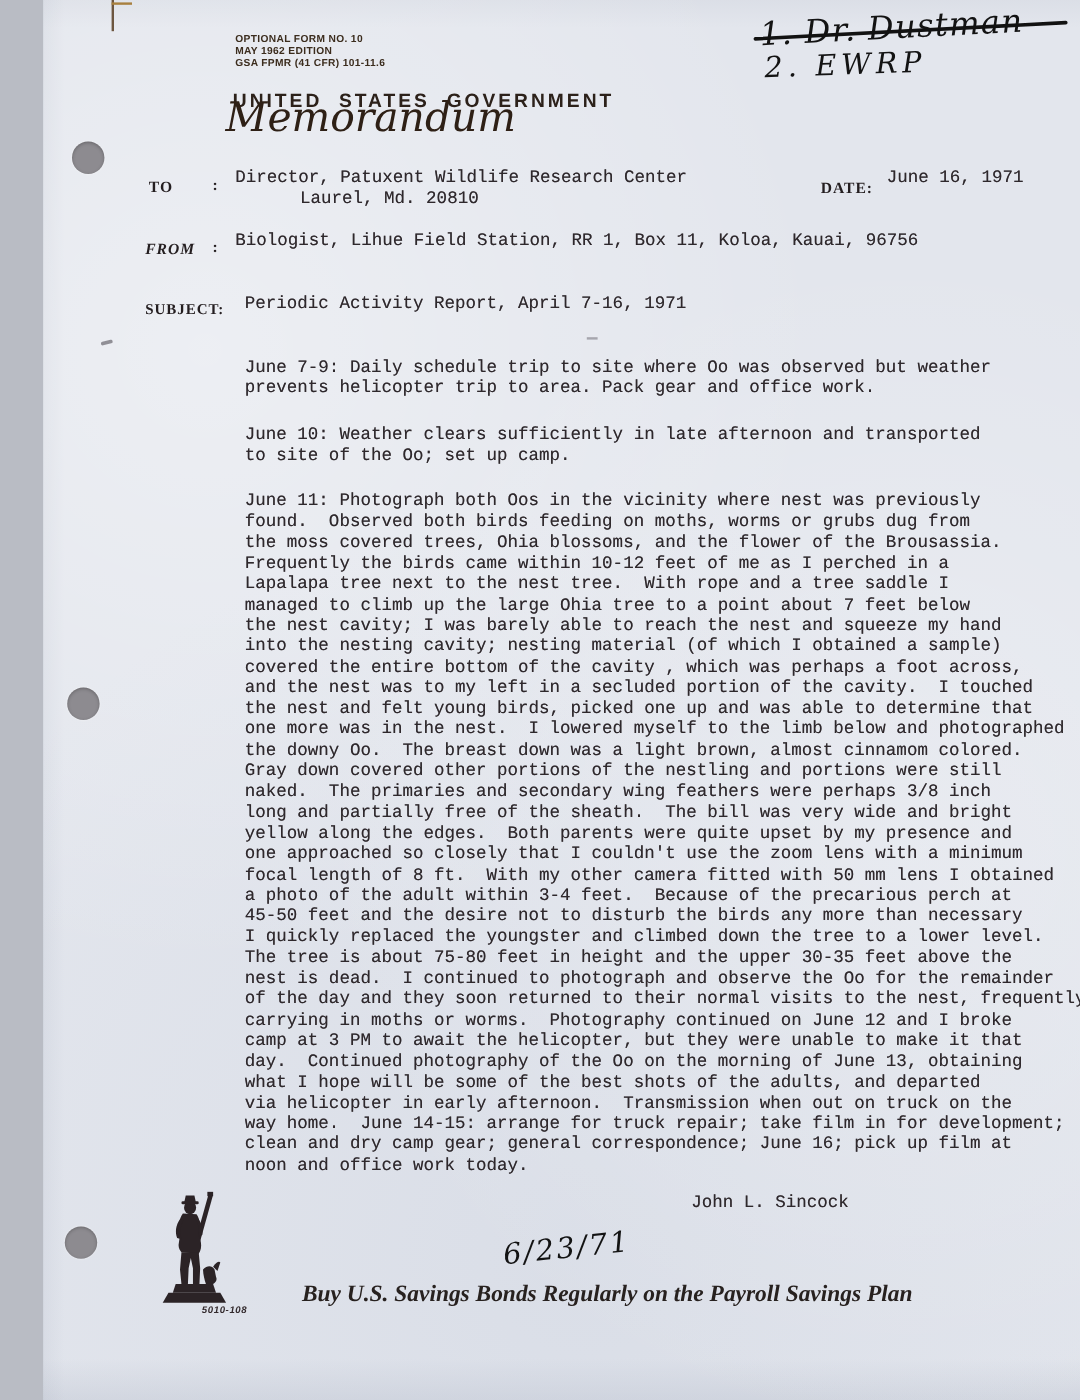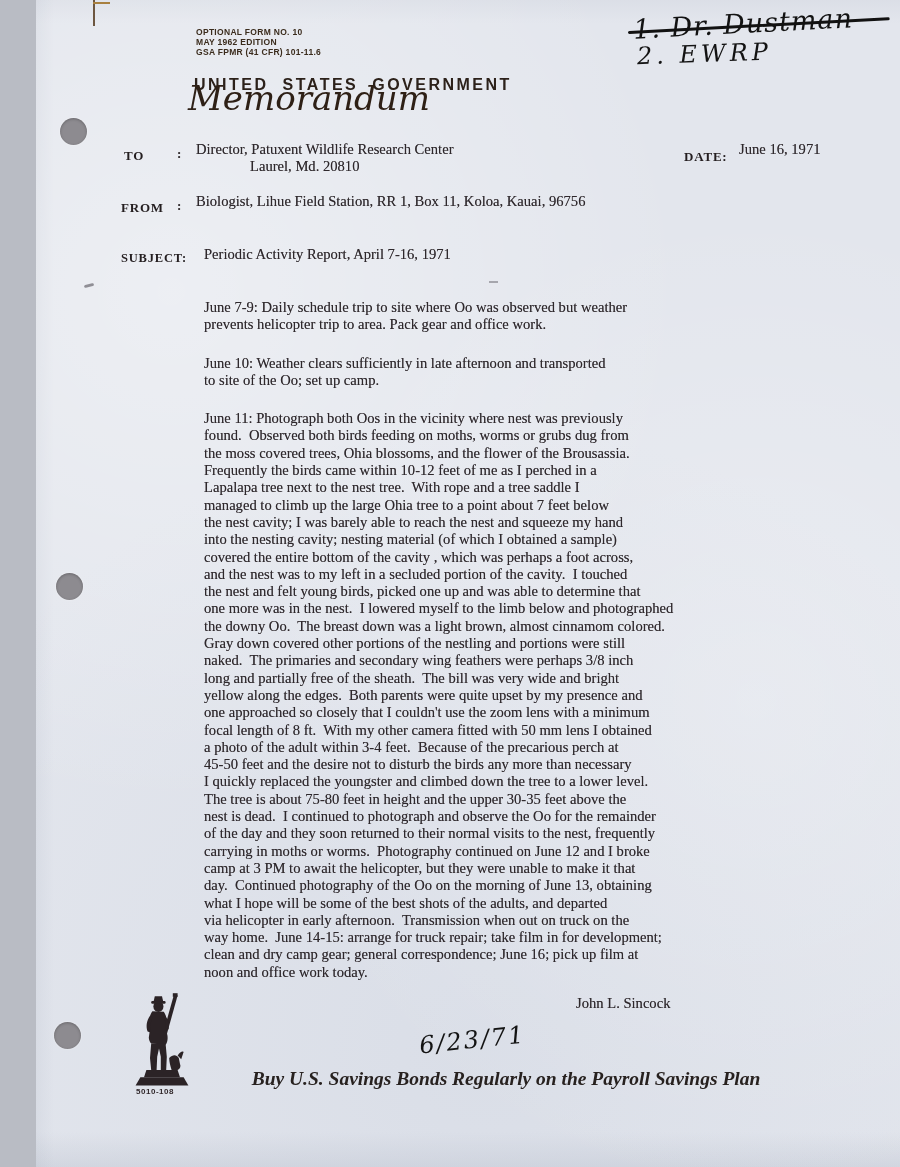--- a/index.html
+++ b/index.html
@@ -34,34 +34,34 @@
   .hand{font-family:"DejaVu Serif",serif;font-style:italic;color:#131313;}
   .hw1{left:597px;top:8px;font-size:27px;letter-spacing:1px;transform:rotate(-3deg);}
   .hw2{left:601px;top:40px;font-size:24px;letter-spacing:4px;transform:rotate(-2deg);}
   .hw-strike{left:592px;top:31px;width:262px;height:3px;background:#121212;
              transform:rotate(-3deg);transform-origin:left center;border-radius:2px;}
   .hw-date{left:383px;top:1026px;font-size:24px;letter-spacing:2px;transform:rotate(-6deg);}
   
   .lbl{font-family:"Liberation Serif",serif;font-weight:bold;font-size:13px;
        letter-spacing:0.8px;color:#241e20;}
   
-  .tw{font-family:Liberation Serif, serif;font-size:14.6px;
+  .tw{font-family:Liberation Mono, monospace;font-size:14.6px;
       line-height:17.3px;color:#2e282c;white-space:pre;text-shadow:0 0 0.5px rgba(46,40,44,0.55);}
   .para{margin:0 0 21px 0;}
   .body-block{left:168px;top:299px;width:720px;}
   
   .smudge1{left:48px;top:284px;width:10px;height:3px;background:rgba(70,66,74,0.55);
            border-radius:2px;transform:rotate(-14deg);}
   .smudge2{left:453px;top:281px;width:9px;height:2px;background:rgba(70,66,74,0.40);}
   
   .slogan{left:180px;top:1068px;width:580px;text-align:center;
           font-family:"Liberation Serif","DejaVu Serif",serif;font-style:italic;font-weight:bold;
           font-size:19.5px;color:#27211f;}
-  .form-num{left:80px;top:1087px;width:78px;text-align:center;font-size:8px;
-            font-weight:bold;letter-spacing:0.5px;color:#332a2d;}
+  .form-num{left:92px;top:1087px;width:78px;text-align:right;font-size:8px;
+            font-weight:bold;letter-spacing:0.5px;color:#332a2d;font-style:italic;}
   .statue{left:90px;top:992px;}
 </style>
 </head>
 <body>
 
 <div class="page">
 
   <div class="abs corner-v"></div>
   <div class="abs corner-h"></div>
   <div class="abs hole" style="left:24px;top:118px;"></div>
@@ -80,21 +80,21 @@
   <div class="abs hw-strike"></div>
   <div class="abs hand hw2">2. EWRP</div>
 
   <div class="abs lbl" style="left:88px;top:148px;">TO</div>
   <div class="abs lbl" style="left:141px;top:146px;">:</div>
   <div class="abs tw" style="left:160px;top:141px;">Director, Patuxent Wildlife Research Center</div>
   <div class="abs tw" style="left:214px;top:158px;">Laurel, Md. 20810</div>
   <div class="abs lbl" style="left:648px;top:149px;">DATE:</div>
   <div class="abs tw" style="left:703px;top:141px;">June 16, 1971</div>
 
-  <div class="abs lbl" style="left:85px;top:200px;">FROM</div>
+  <div class="abs lbl" style="left:85px;top:200px;font-style:italic;">FROM</div>
   <div class="abs lbl" style="left:141px;top:198px;">:</div>
   <div class="abs tw" style="left:160px;top:193px;">Biologist, Lihue Field Station, RR 1, Box 11, Koloa, Kauai, 96756</div>
 
   <div class="abs lbl" style="left:85px;top:251px;font-size:12.5px;">SUBJECT:</div>
   <div class="abs tw" style="left:168px;top:246px;">Periodic Activity Report, April 7-16, 1971</div>
 
   <div class="abs body-block">
     <div class="tw para">June 7-9: Daily schedule trip to site where Oo was observed but weather
 prevents helicopter trip to area. Pack gear and office work.</div>
     <div class="tw para">June 10: Weather clears sufficiently in late afternoon and transported

